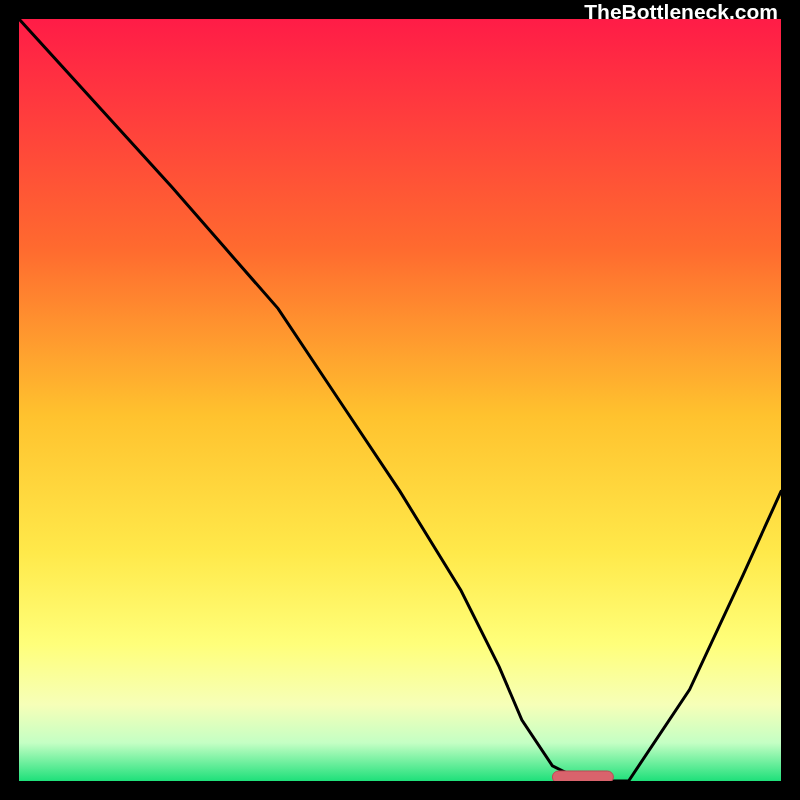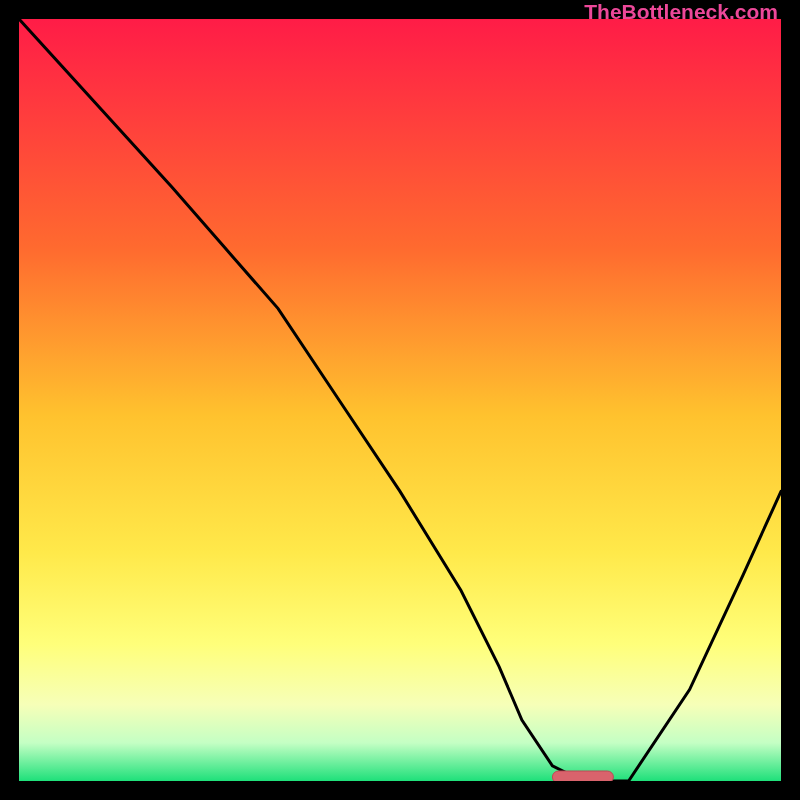--- a/index.html
+++ b/index.html
@@ -18,21 +18,21 @@
     height: 762px;
     background: #000;
   }
   .watermark {
     position: absolute;
     top: 0px;
     right: 22px;
     font-family: Arial, Helvetica, sans-serif;
     font-size: 21px;
     font-weight: 600;
-    color: #ec4899;
+    color: #ffffff;
     letter-spacing: 0px;
     text-align: center;
   }
   svg {
     display: block;
   }
 </style>
 </head>
 <body>
 

